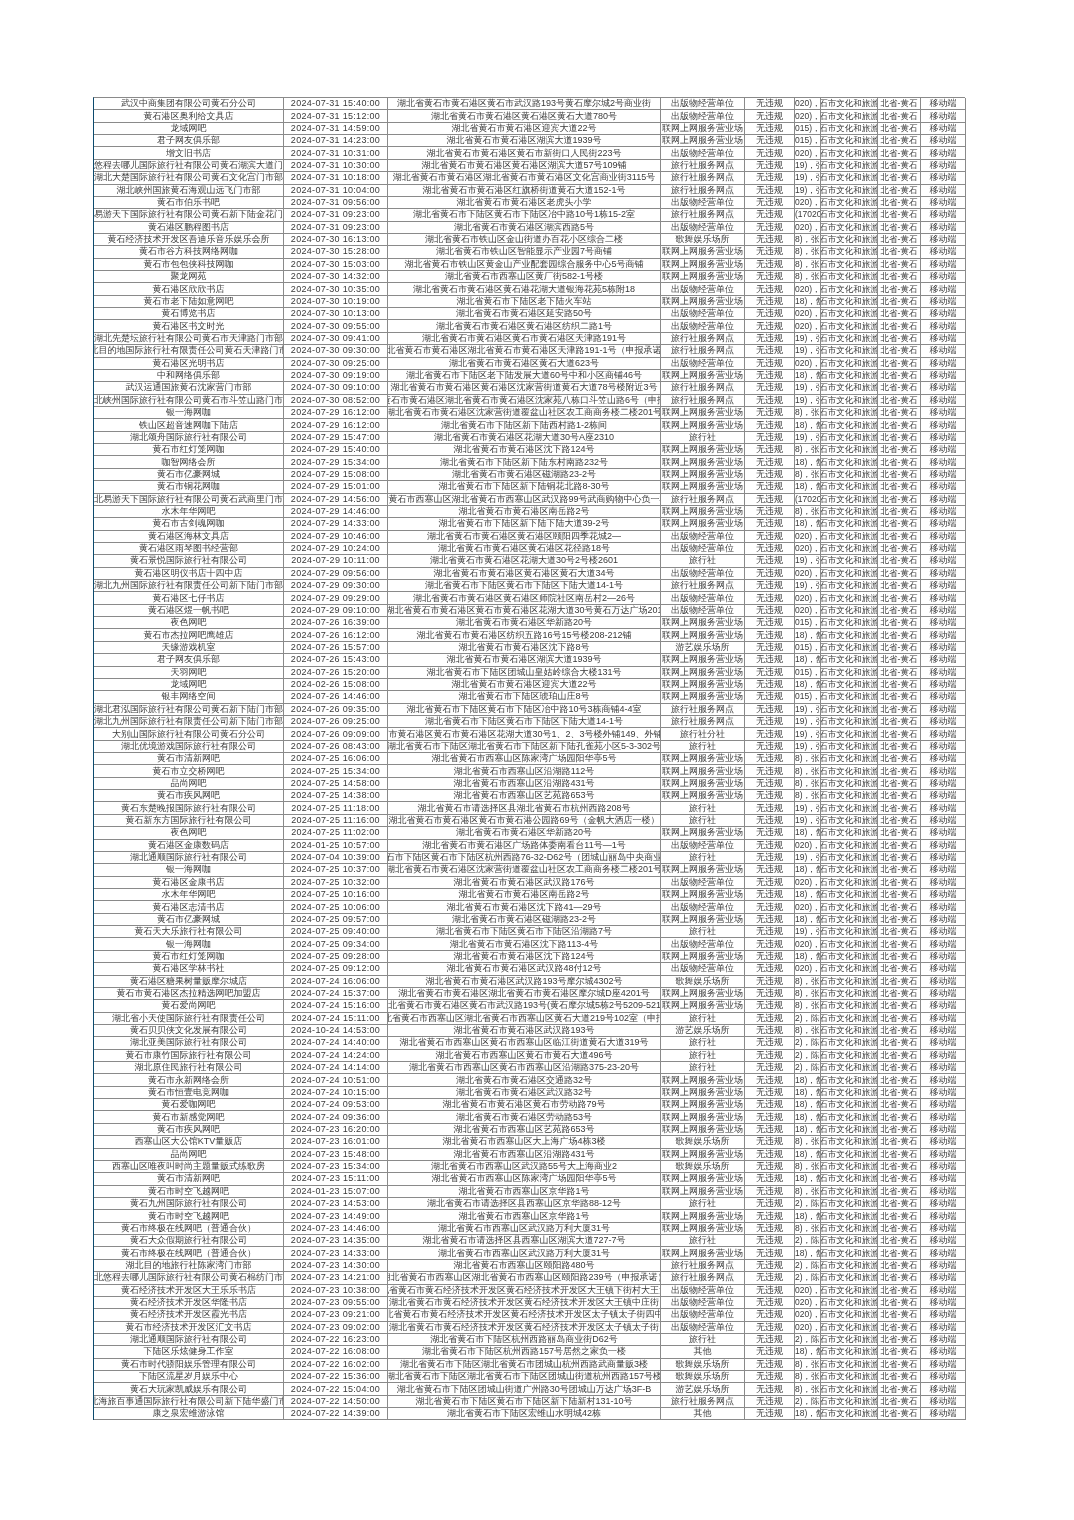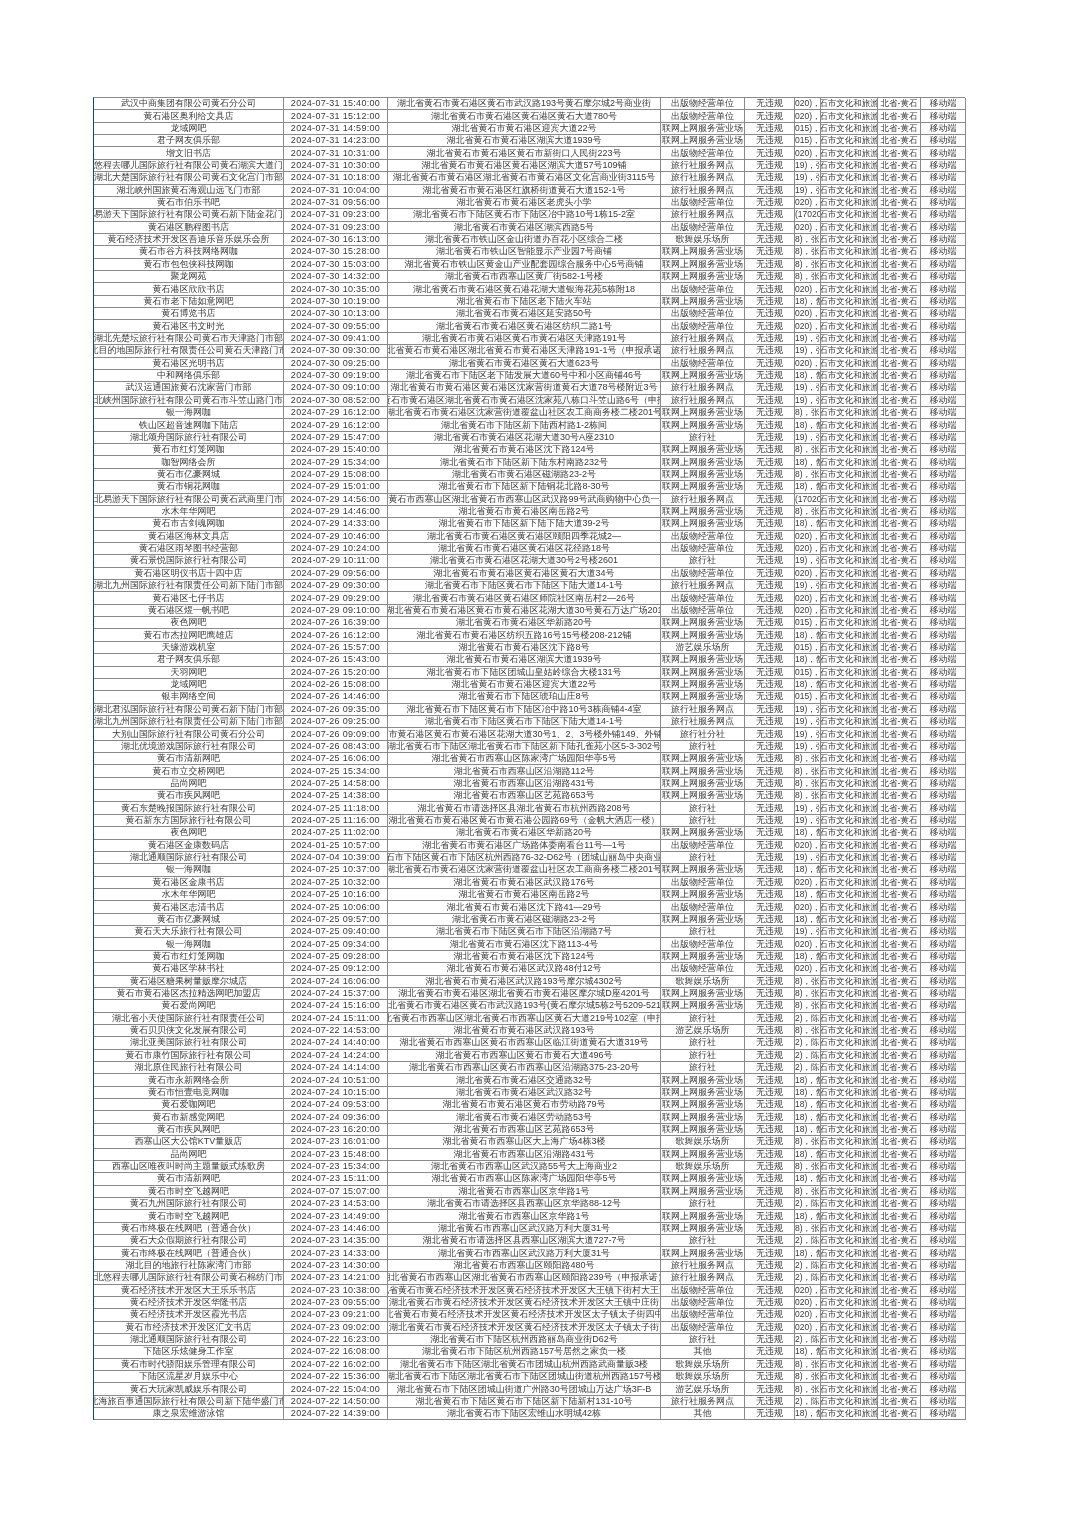--- a/index.html
+++ b/index.html
@@ -856,21 +856,21 @@
       <div class="cell c3" title="湖北省黄石市西塞山区湖北省黄石市西塞山区黄石大道219号102室（申报承">湖北省黄石市西塞山区湖北省黄石市西塞山区黄石大道219号102室（申报承</div>
       <div class="cell c4" title="旅行社">旅行社</div>
       <div class="cell c5" title="无违规">无违规</div>
       <div class="cell c6" title="2)，陈晓">2)，陈晓</div>
       <div class="cell c7" title="石市文化和旅游">石市文化和旅游</div>
       <div class="cell c8" title="北省-黄石">北省-黄石</div>
       <div class="cell c9" title="移动端">移动端</div>
     </div>
     <div class="row">
       <div class="cell c1" title="黄石贝贝侠文化发展有限公司">黄石贝贝侠文化发展有限公司</div>
-      <div class="cell c2" title="2024-07-24 14:53:00">2024-07-22 14:53:00</div>
+      <div class="cell c2" title="2024-07-24 14:53:00">2024-10-24 14:53:00</div>
       <div class="cell c3" title="湖北省黄石市黄石港区武汉路193号">湖北省黄石市黄石港区武汉路193号</div>
       <div class="cell c4" title="游艺娱乐场所">游艺娱乐场所</div>
       <div class="cell c5" title="无违规">无违规</div>
       <div class="cell c6" title="8)，张明">8)，张明</div>
       <div class="cell c7" title="石市文化和旅游">石市文化和旅游</div>
       <div class="cell c8" title="北省-黄石">北省-黄石</div>
       <div class="cell c9" title="移动端">移动端</div>
     </div>
     <div class="row">
       <div class="cell c1" title="湖北亚美国际旅行社有限公司">湖北亚美国际旅行社有限公司</div>
@@ -999,21 +999,21 @@
       <div class="cell c3" title="湖北省黄石市西塞山区陈家湾广场园阳华亭5号">湖北省黄石市西塞山区陈家湾广场园阳华亭5号</div>
       <div class="cell c4" title="联网上网服务营业场">联网上网服务营业场</div>
       <div class="cell c5" title="无违规">无违规</div>
       <div class="cell c6" title="18)，舒海">18)，舒海</div>
       <div class="cell c7" title="石市文化和旅游">石市文化和旅游</div>
       <div class="cell c8" title="北省-黄石">北省-黄石</div>
       <div class="cell c9" title="移动端">移动端</div>
     </div>
     <div class="row">
       <div class="cell c1" title="黄石市时空飞越网吧">黄石市时空飞越网吧</div>
-      <div class="cell c2" title="2024-07-23 15:07:00">2024-07-07 15:07:00</div>
+      <div class="cell c2" title="2024-07-23 15:07:00">2024-01-23 15:07:00</div>
       <div class="cell c3" title="湖北省黄石市西塞山区京华路1号">湖北省黄石市西塞山区京华路1号</div>
       <div class="cell c4" title="联网上网服务营业场">联网上网服务营业场</div>
       <div class="cell c5" title="无违规">无违规</div>
       <div class="cell c6" title="8)，张明">8)，张明</div>
       <div class="cell c7" title="石市文化和旅游">石市文化和旅游</div>
       <div class="cell c8" title="北省-黄石">北省-黄石</div>
       <div class="cell c9" title="移动端">移动端</div>
     </div>
     <div class="row">
       <div class="cell c1" title="黄石九州国际旅行社有限公司">黄石九州国际旅行社有限公司</div>

